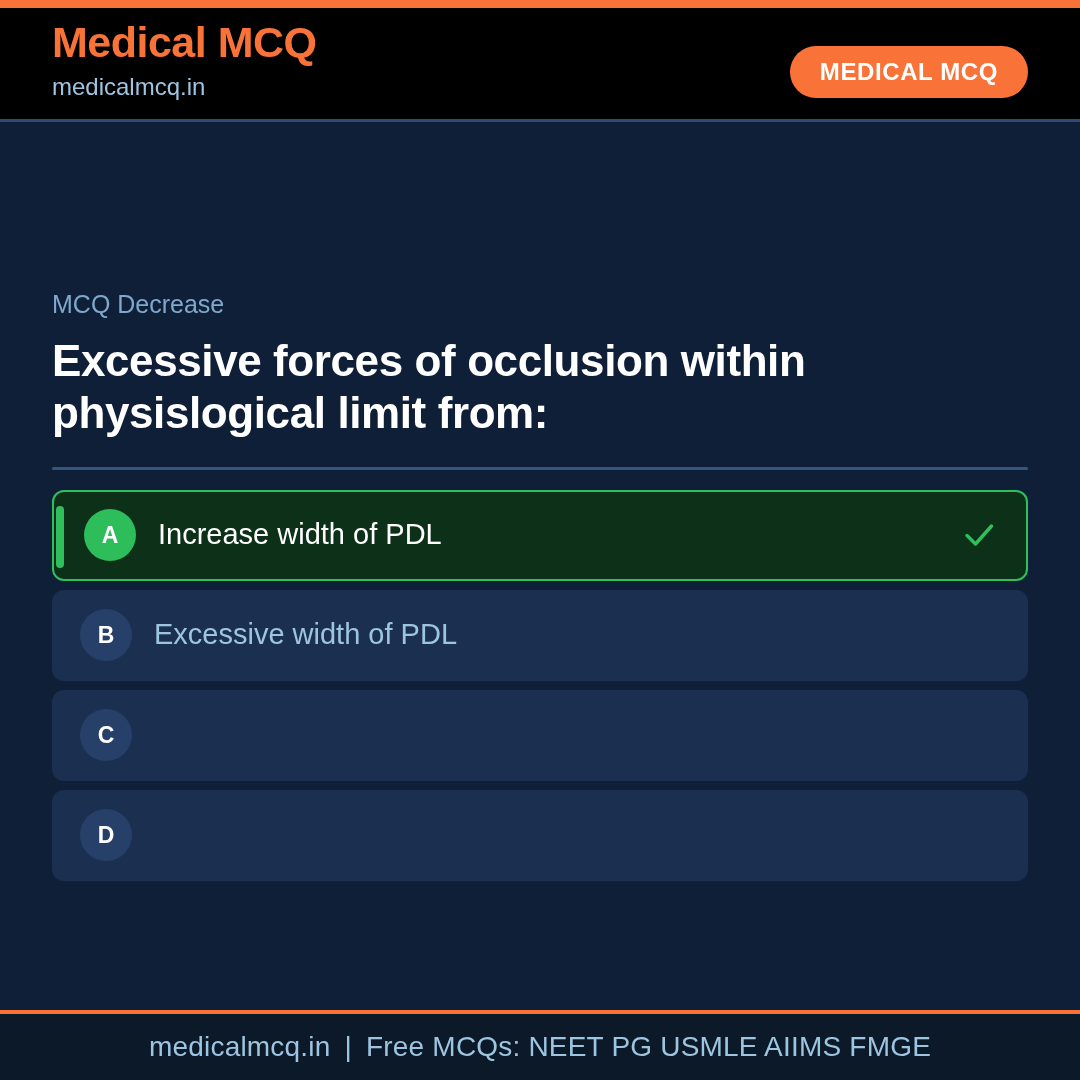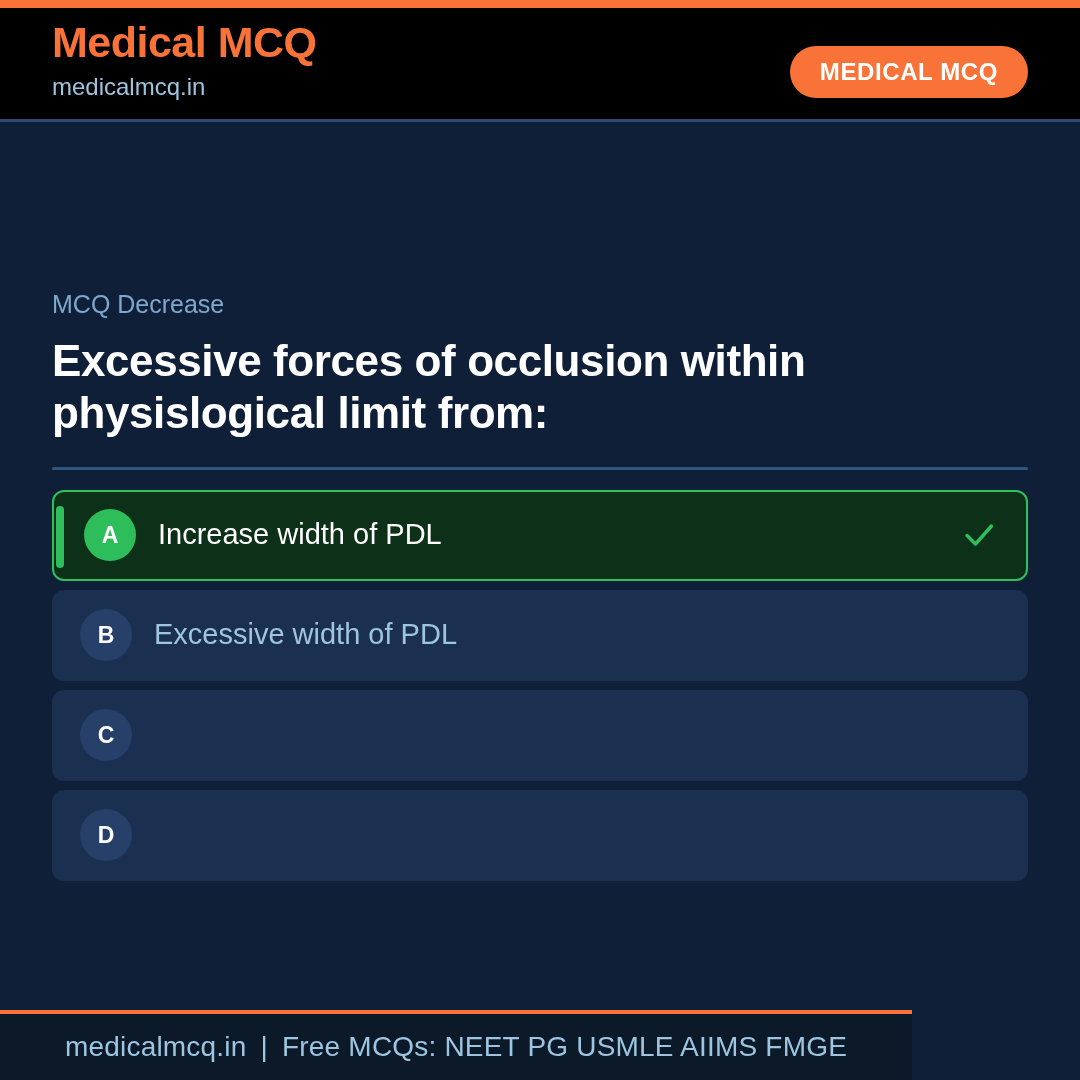--- a/index.html
+++ b/index.html
@@ -169,21 +169,21 @@
     align-items: center;
     justify-content: center;
     color: #2fbf5d;
   }
   .check-icon svg { display: block; }
 
   
   .footer {
     position: absolute;
     bottom: 0; left: 0;
-    width: 912px;
+    width: 1080px;
     height: 70px;
     background: #0b1929;
     border-top: 4px solid #f97338;
     box-sizing: border-box;
     display: flex;
     align-items: center;
     justify-content: center;
   }
   .footer-text {
     font-size: 28px;

